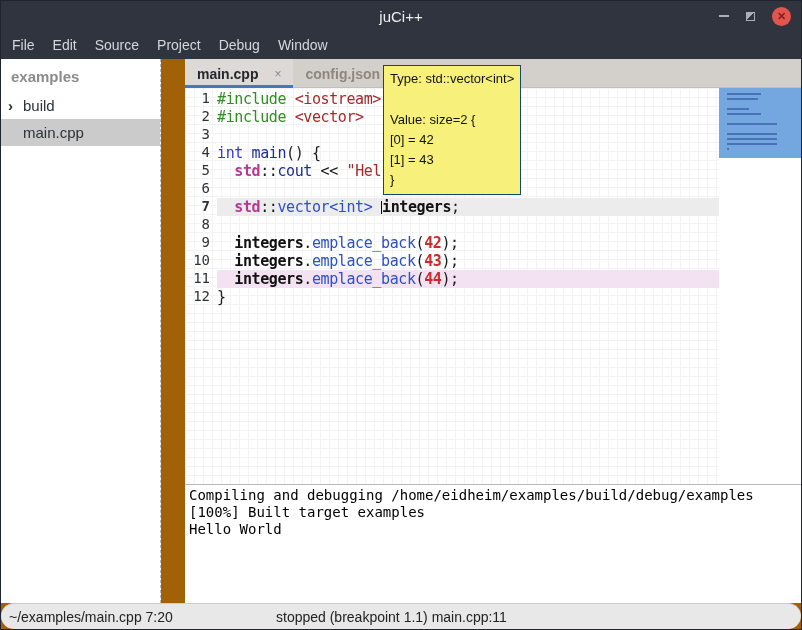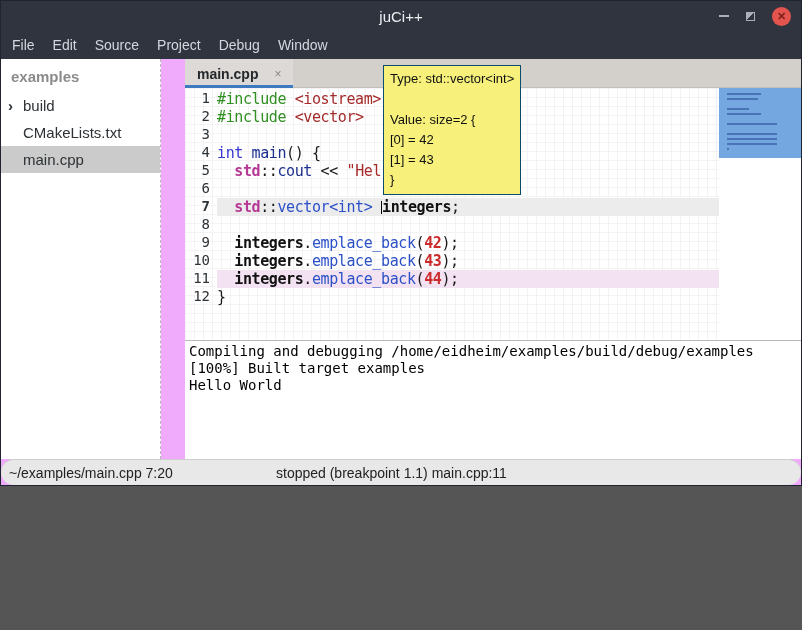--- a/index.html
+++ b/index.html
@@ -1,17 +1,17 @@
 <!DOCTYPE html>
 <html><head>
 <meta charset="utf-8">
 <style>
   * { box-sizing: border-box; margin: 0; padding: 0; }
   body { font-family: "Liberation Sans", sans-serif; background:#555; }
-  .window{width:802px;height:486px;position:relative;background:#f0abfc;overflow:hidden;
+  .window{width:802px;height:630px;position:relative;background:#a16207;overflow:hidden;
           border:1px solid #20242c;display:flex;flex-direction:column;}
   
   .titlebar{height:30px;background:#2f343f;position:relative;display:flex;align-items:center;justify-content:center;flex:0 0 30px;}
   .title{color:#eceef1;font-size:15px;}
   .controls{position:absolute;right:10px;top:0;height:30px;display:flex;align-items:center;gap:17px;}
   .btn-min{width:10px;height:2px;background:#a9aeb7;}
   .btn-restore{width:9px;height:9px;border:1px solid #a9aeb7;background:linear-gradient(135deg,#a9aeb7 45%,transparent 45%);}
   .btn-close{width:19px;height:19px;border-radius:50%;background:#e4544e;color:#7e211d;
              display:flex;align-items:center;justify-content:center;font-size:11px;font-weight:bold;}
   
@@ -96,31 +96,33 @@
       <span class="menu-item">Debug</span>
       <span class="menu-item">Window</span>
     </div>
 
   <div class="main">
 
     <div class="sidebar">
       <div class="sb-header">examples</div>
       <div id="sb-items">
           <div class="sb-item"><span class="sb-chevron">›</span><span>build</span></div>
-          <div class="sb-item"><span>CMakeLists.txt</span></div>
           <div class="sb-item selected"><span>main.cpp</span></div>
         </div>
     </div>
 
     <div class="content">
 
       <div class="tabbar" id="tabbar">
           <div class="tab active">
             <span>main.cpp</span>
             <span class="tab-close">×</span>
+          </div>
+          <div class="tab inactive">
+            <span>config.json</span>
           </div>
         </div>
 
       <div class="editor">
         <div class="code-pane" id="code-pane">
             <div class="row">
               <div class="ln">1</div>
               <div class="cd"><span class="tk-inc">#include</span><span class="tk-pl"> </span><span class="tk-str">&lt;iostream&gt;</span></div>
             </div>
             <div class="row">

